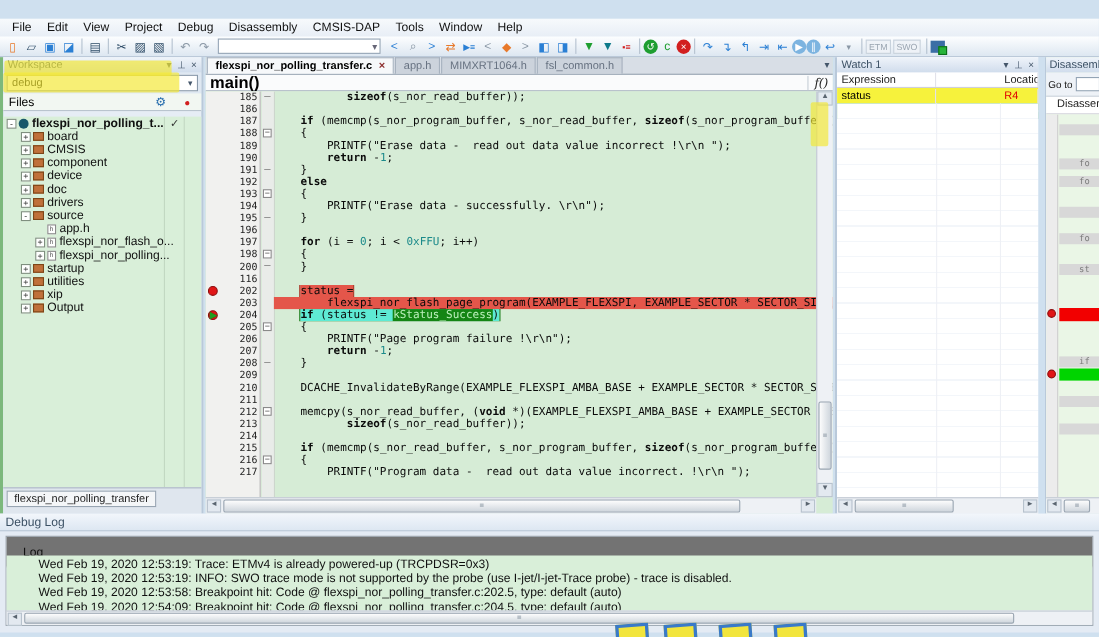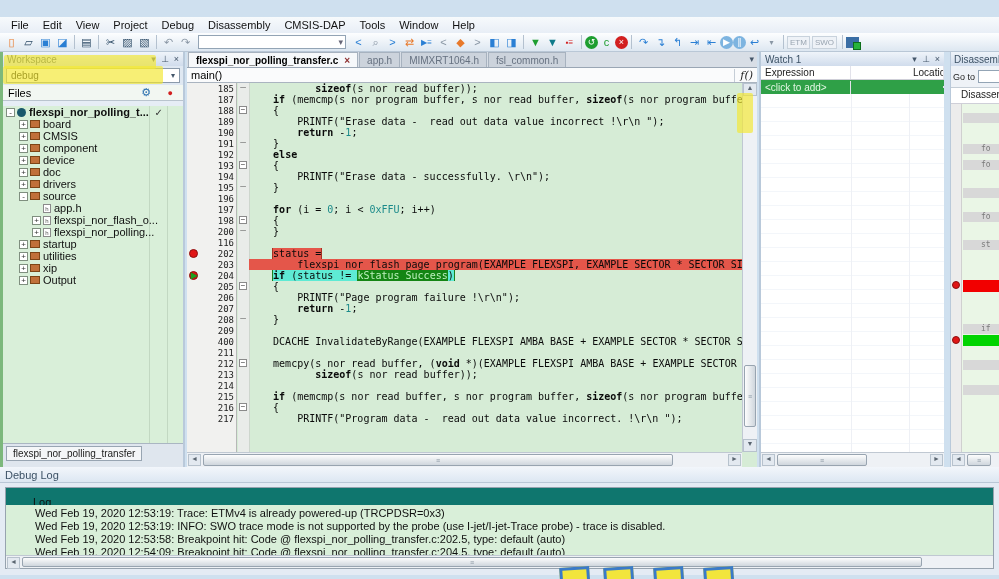--- a/index.html
+++ b/index.html
@@ -63,21 +63,21 @@
   
   .editor { position:absolute; left:184px; top:0; width:570px; height:415px; background:#d6ecd6; }
   .etabs { height:16px; background:#d8dee6; display:flex; align-items:flex-end; padding-left:1px; border-bottom:1px solid #9aa6b4; position:relative;}
   .etab { font-size:10px; padding:1px 7px 1px 7px; margin-right:1px; color:#667180; background:#ccd3dc;
     border:1px solid #a7b2bf; border-bottom:none; display:flex; gap:6px; align-items:center; height:15px;}
   .etab.active { background:#f6f8fa; color:#000; font-weight:bold; }
   .etab .x { color:#8d2f2f; font-weight:bold; font-size:10px;}
   .etabs .ovf { position:absolute; right:3px; top:2px; color:#44566a; font-size:9px;}
   .fnrow { height:15px; background:#fafbfc; border-bottom:1px solid #aab4c0; display:flex; align-items:center;
     justify-content:space-between; padding:0 4px;}
-  .fnrow .fn { font-weight:normal; font-size:11px;}
+  .fnrow .fn { font-weight:bold; font-size:15px;}
   .fnrow .fsym { font-family:"DejaVu Serif",serif; font-style:italic; font-size:11px; color:#222; border-left:1px solid #c5cdd6; padding-left:5px;}
   .codewrap { position:absolute; left:0; top:31px; right:0; bottom:15px; overflow:hidden; background:#d6ecd6;}
   .gutter-bg { position:absolute; left:0; top:0; bottom:0; width:50px; background:#f1f1ef; border-right:1px solid #b7b7b7;}
   .fold-bg { position:absolute; left:51px; top:0; bottom:0; width:12px; background:#e9ece9; border-right:1px solid #cdd6cd;}
   .crow { position:relative; height:11px; display:flex; align-items:center; white-space:pre; }
   .crow .bp { width:14px; flex:none; position:relative; height:11px;}
   .crow .num { width:36px; flex:none; text-align:right; padding-right:3px; font-family:"DejaVu Sans Mono",monospace; font-size:9px; color:#222;}
   .crow .fold { width:12px; flex:none; text-align:center; font-size:8px; color:#666; height:11px; line-height:10px;}
   .crow .fold .fbox { display:inline-block; width:8px; height:8px; border:1px solid #8a8a8a; background:#fff; line-height:6px; font-size:8px; color:#333;}
   .crow .txt { flex:1; font-family:"DejaVu Sans Mono",monospace; font-size:10px; color:#0a0a0a; height:11px; line-height:11px; overflow:hidden;}
@@ -129,21 +129,21 @@
   .ditem.red { background:#f20000; height:12px;}
   .ditem.green { background:#00d400; height:11px;}
   .dbull { position:absolute; left:1px; width:8px; height:8px; border-radius:50%; background:#e01616; border:1px solid #8d0f0f;}
   .disasm .hscroll { right:0;}
 
   
   .dlog { position:absolute; left:0; top:467px; right:0; height:112px; background:#e4ebf4; }
   .dlog-title { height:16px; display:flex; align-items:center; padding-left:5px; color:#3c5165; font-size:11px;
     background:linear-gradient(#f2f6fb,#dde7f2); border-bottom:1px solid #b9c7d6;}
   .dlog-inner { position:absolute; left:5px; right:5px; top:20px; bottom:10px; background:#fff; border:1px solid #97a3af;}
-  .log-hdr { height:28px; display:flex; align-items:center; padding-left:27px; font-size:11px; color:#111; background:#0f766e; border-bottom:1px solid #e4e8ec;}
+  .log-hdr { height:28px; display:flex; align-items:center; padding-left:15px; font-size:11px; color:#111; background:#737373; border-bottom:1px solid #e4e8ec;}
   .log-body { position:absolute; left:0; right:0; top:17px; bottom:13px; background:#d9efd9; padding:2px 0 0 15px; overflow:hidden;}
   .log-line { font-size:11px; color:#101010; line-height:13px; white-space:nowrap;margin-left:14px;}
   .dlog-inner .hscroll { right:0; height:13px;}
   .bottom-strip { position:absolute; left:0; right:0; bottom:0; height:4px; background:#cfe0ef;}
 
   
   .hl { position:absolute; background:rgba(243,232,52,0.68); pointer-events:none; border-radius:2px;}
   .watermark { position:absolute; left:558px; bottom:0; width:235px; height:13px; overflow:hidden; pointer-events:none;}
   .wm-glyph { position:absolute; bottom:-14px; width:30px; height:26px; background:#f2e53c; border:3px solid #3a7ac8; transform:rotate(-4deg);}
 </style>
@@ -342,20 +342,21 @@
       </div>
       <div class="fnrow">
         <span class="fn">main()</span>
         <span class="fsym">f()</span>
       </div>
       <div class="codewrap">
         <div class="gutter-bg"></div>
         <div class="fold-bg"></div>
         <div id="code">
             <div class="crow"><span class="bp"></span><span class="num">185</span><span class="fold">─</span><span class="txt">           <b>sizeof</b>(s_nor_read_buffer));</span></div>
+            <div class="crow"><span class="bp"></span><span class="num">186</span><span class="fold"></span><span class="txt"></span></div>
             <div class="crow"><span class="bp"></span><span class="num">187</span><span class="fold"></span><span class="txt">    <b>if</b> (memcmp(s_nor_program_buffer, s_nor_read_buffer, <b>sizeof</b>(s_nor_program_buffer)))</span></div>
             <div class="crow"><span class="bp"></span><span class="num">188</span><span class="fold"><span class="fbox">−</span></span><span class="txt">    {</span></div>
             <div class="crow"><span class="bp"></span><span class="num">189</span><span class="fold"></span><span class="txt">        PRINTF("Erase data -  read out data value incorrect !\r\n ");</span></div>
             <div class="crow"><span class="bp"></span><span class="num">190</span><span class="fold"></span><span class="txt">        <b>return</b> -<span class="nm">1</span>;</span></div>
             <div class="crow"><span class="bp"></span><span class="num">191</span><span class="fold">─</span><span class="txt">    }</span></div>
             <div class="crow"><span class="bp"></span><span class="num">192</span><span class="fold"></span><span class="txt">    <b>else</b></span></div>
             <div class="crow"><span class="bp"></span><span class="num">193</span><span class="fold"><span class="fbox">−</span></span><span class="txt">    {</span></div>
             <div class="crow"><span class="bp"></span><span class="num">194</span><span class="fold"></span><span class="txt">        PRINTF("Erase data - successfully. \r\n");</span></div>
             <div class="crow"><span class="bp"></span><span class="num">195</span><span class="fold">─</span><span class="txt">    }</span></div>
             <div class="crow"><span class="bp"></span><span class="num">196</span><span class="fold"></span><span class="txt"></span></div>
@@ -364,21 +365,21 @@
             <div class="crow"><span class="bp"></span><span class="num">200</span><span class="fold">─</span><span class="txt">    }</span></div>
             <div class="crow"><span class="bp"></span><span class="num">116</span><span class="fold"></span><span class="txt"></span></div>
             <div class="crow"><span class="bp"><span class="bpdot"></span></span><span class="num">202</span><span class="fold"></span><span class="txt">    <span class="inl-red">status =</span></span></div>
             <div class="crow rowred"><span class="bp"></span><span class="num">203</span><span class="fold"></span><span class="txt">        flexspi_nor_flash_page_program(EXAMPLE_FLEXSPI, EXAMPLE_SECTOR * SECTOR_SIZE, ( *)s_nor_program_buffer, FLASH_PAGE_SIZE);</span></div>
             <div class="crow"><span class="bp"><span class="bpdot"></span><span class="bparrow">▶</span></span><span class="num">204</span><span class="fold"></span><span class="txt">    <span class="inl-green"><b>if</b> (status != <span class="tok">kStatus_Success</span>)</span></span></div>
             <div class="crow"><span class="bp"></span><span class="num">205</span><span class="fold"><span class="fbox">−</span></span><span class="txt">    {</span></div>
             <div class="crow"><span class="bp"></span><span class="num">206</span><span class="fold"></span><span class="txt">        PRINTF("Page program failure !\r\n");</span></div>
             <div class="crow"><span class="bp"></span><span class="num">207</span><span class="fold"></span><span class="txt">        <b>return</b> -<span class="nm">1</span>;</span></div>
             <div class="crow"><span class="bp"></span><span class="num">208</span><span class="fold">─</span><span class="txt">    }</span></div>
             <div class="crow"><span class="bp"></span><span class="num">209</span><span class="fold"></span><span class="txt"></span></div>
-            <div class="crow"><span class="bp"></span><span class="num">400</span><span class="fold"></span><span class="txt">    DCACHE_InvalidateByRange(EXAMPLE_FLEXSPI_AMBA_BASE + EXAMPLE_SECTOR * SECTOR_SIZE, FLASH_PAGE_SIZE);</span></div>
+            <div class="crow"><span class="bp"></span><span class="num">210</span><span class="fold"></span><span class="txt">    DCACHE_InvalidateByRange(EXAMPLE_FLEXSPI_AMBA_BASE + EXAMPLE_SECTOR * SECTOR_SIZE, FLASH_PAGE_SIZE);</span></div>
             <div class="crow"><span class="bp"></span><span class="num">211</span><span class="fold"></span><span class="txt"></span></div>
             <div class="crow"><span class="bp"></span><span class="num">212</span><span class="fold"><span class="fbox">−</span></span><span class="txt">    memcpy(s_nor_read_buffer, (<b>void</b> *)(EXAMPLE_FLEXSPI_AMBA_BASE + EXAMPLE_SECTOR * SECTOR_SIZE),</span></div>
             <div class="crow"><span class="bp"></span><span class="num">213</span><span class="fold"></span><span class="txt">           <b>sizeof</b>(s_nor_read_buffer));</span></div>
             <div class="crow"><span class="bp"></span><span class="num">214</span><span class="fold"></span><span class="txt"></span></div>
             <div class="crow"><span class="bp"></span><span class="num">215</span><span class="fold"></span><span class="txt">    <b>if</b> (memcmp(s_nor_read_buffer, s_nor_program_buffer, <b>sizeof</b>(s_nor_program_buffer)) != )</span></div>
             <div class="crow"><span class="bp"></span><span class="num">216</span><span class="fold"><span class="fbox">−</span></span><span class="txt">    {</span></div>
             <div class="crow"><span class="bp"></span><span class="num">217</span><span class="fold"></span><span class="txt">        PRINTF("Program data -  read out data value incorrect. !\r\n ");</span></div>
           </div>
       </div>
       <div class="vscroll">
@@ -401,20 +402,25 @@
           <span class="pin">⊣</span>
           <span>×</span>
         </span>
       </div>
       <div class="whdr">
         <span class="wcol c1">Expression</span>
         <span class="wcol c2">Value</span>
         <span class="wcol c3">Location</span>
       </div>
       <div id="watchrows">
+          <div class="wrow yellow">
+            <span class="wcol c1">status</span>
+            <span class="wcol c2">0</span>
+            <span class="wcol c3 loc-red">R4</span>
+          </div>
           <div class="wrow green">
             <span class="wcol c1">&lt;click to add&gt;</span>
             <span class="wcol c2"></span>
             <span class="wcol c3"></span>
           </div>
         </div>
       <div class="wgrid"></div>
       <div class="hscroll">
         <div class="arr l">◄</div>
         <div class="hthumb" style="left:16px; width:90px;">≡</div>

